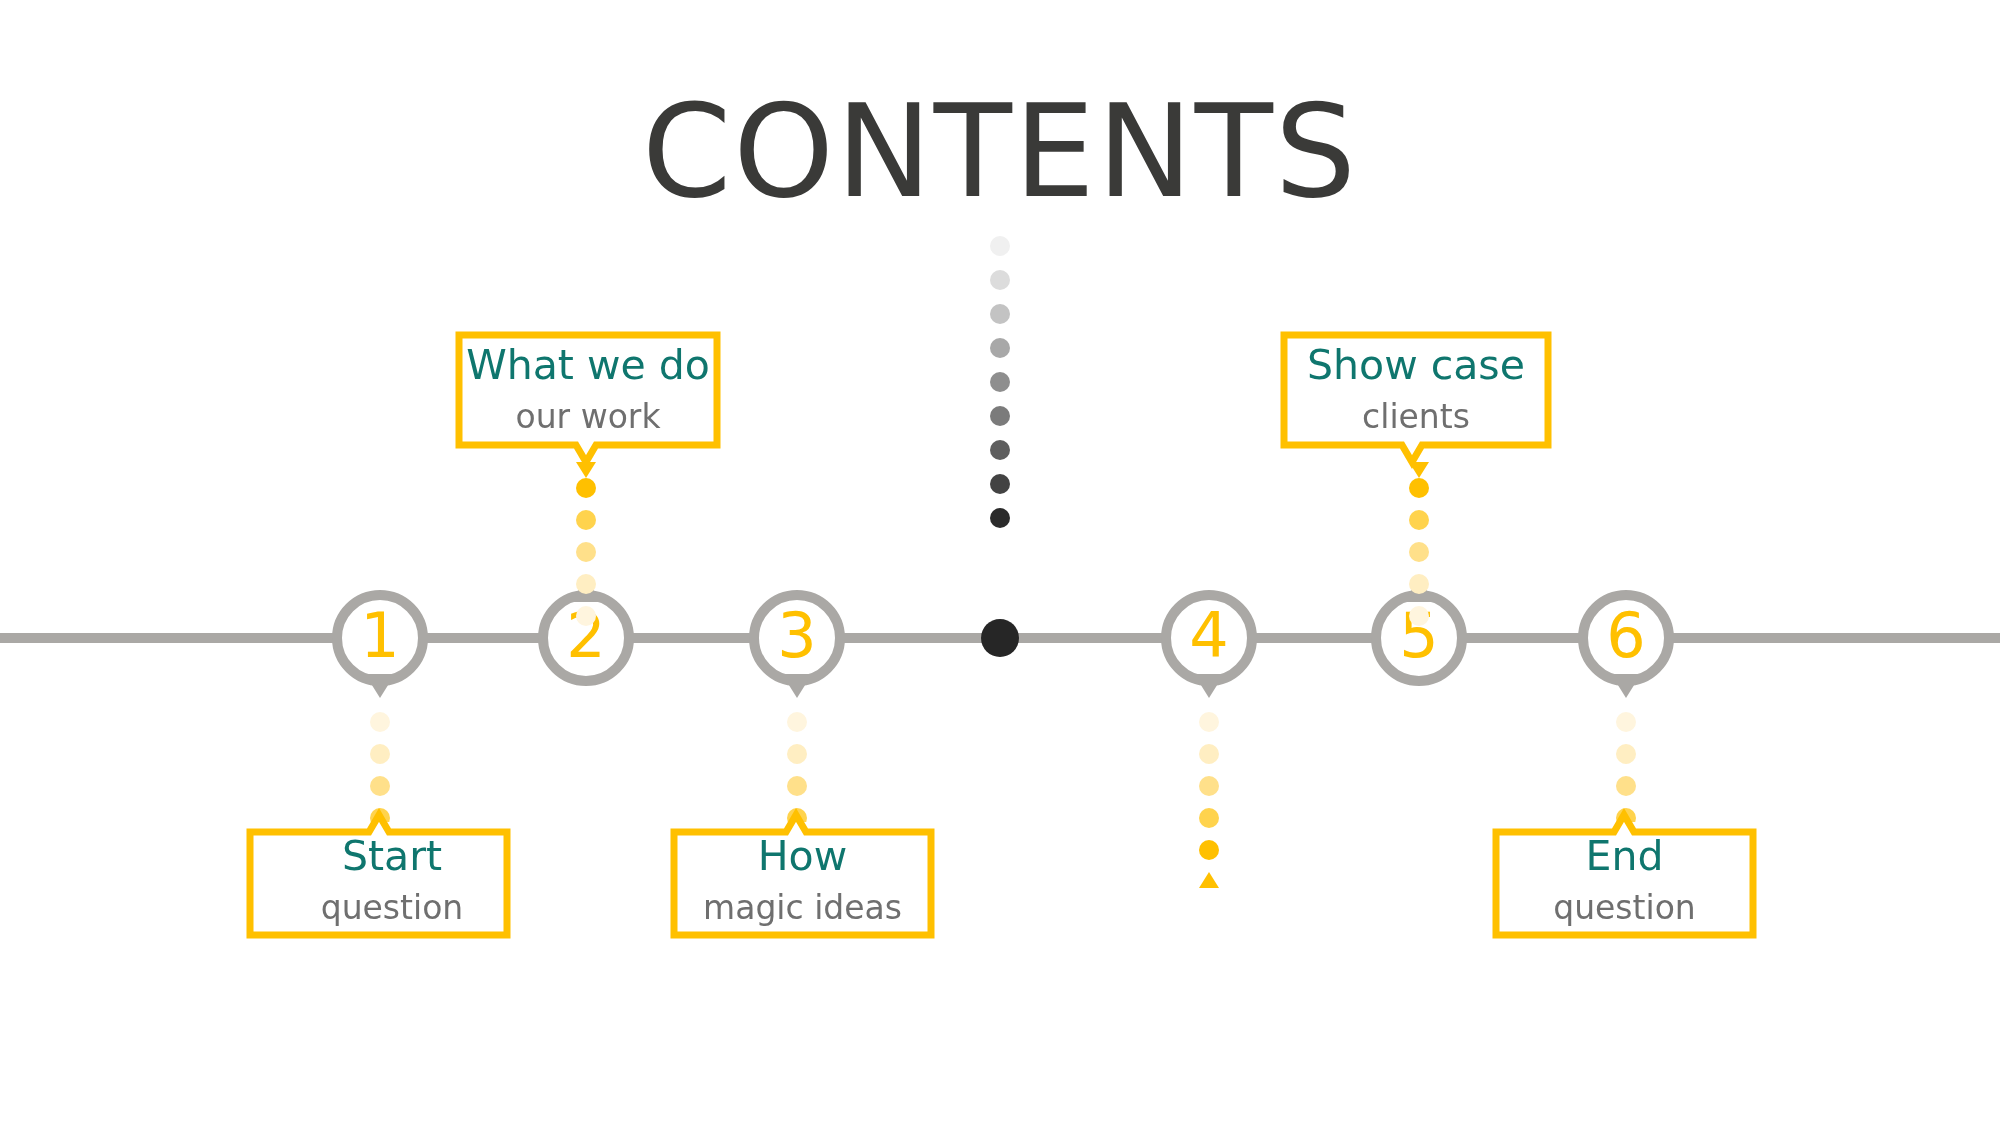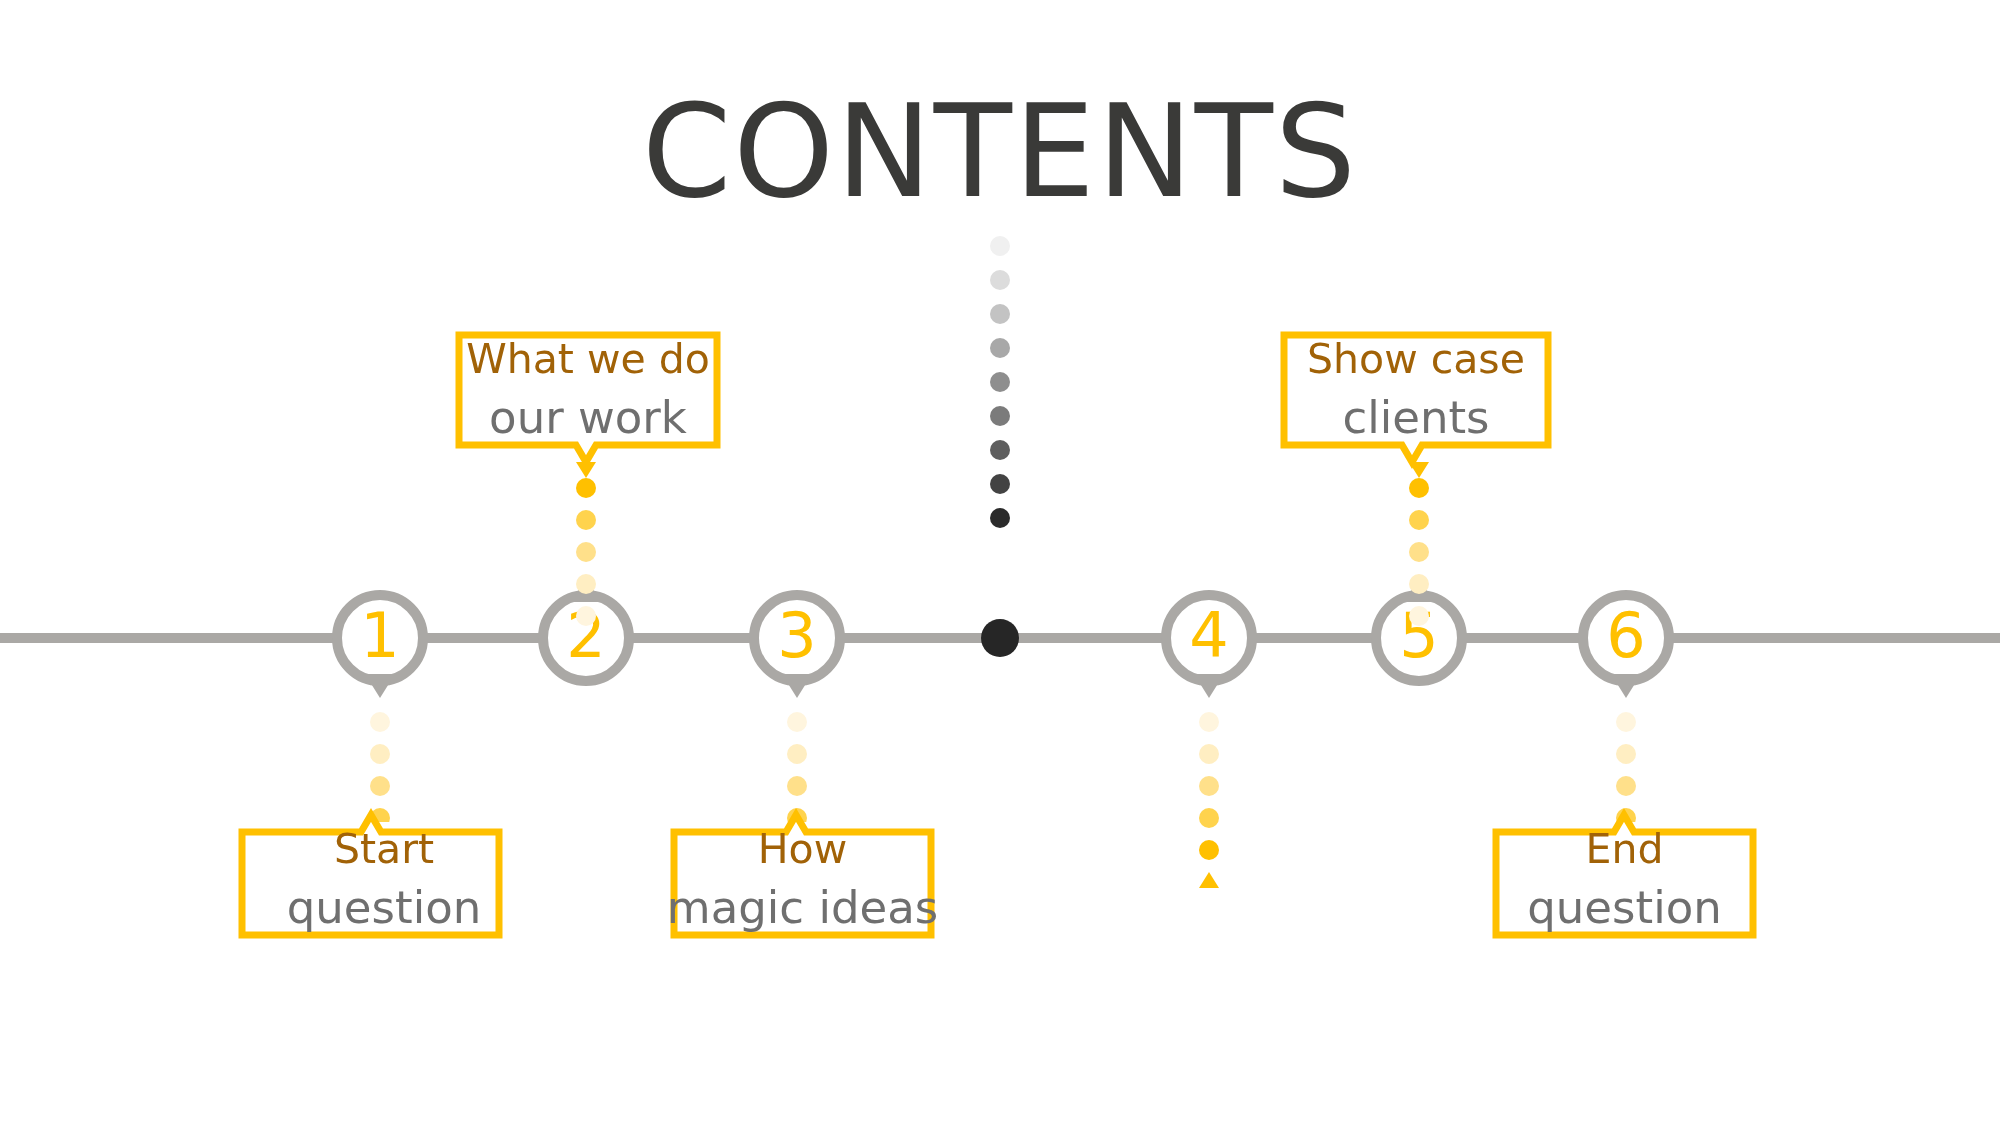--- a/index.html
+++ b/index.html
@@ -151,27 +151,27 @@
     height: 100%;
     display: flex;
     flex-direction: column;
     align-items: center;
     justify-content: center;
   }
   .callout .head {
     font-family: "DejaVu Sans", "Liberation Sans", sans-serif;
     font-size: 41px;
     font-weight: 400;
-    color: #a16207;
+    color: #0f766e;
     line-height: 1.02;
     white-space: nowrap;
   }
   .callout .sub {
     font-family: "DejaVu Sans", "Liberation Sans", sans-serif;
-    font-size: 45px;
+    font-size: 33px;
     font-weight: 400;
     color: #6f6f6f;
     line-height: 1.05;
     white-space: nowrap;
     margin-top: 13px;
   }
   .callout svg.frame {
     position: absolute;
     left: 0;
     top: 0;
@@ -289,21 +289,21 @@
   <div class="callout" style="left:1280px; top:331px; width:272px; height:118px;">
     <svg class="frame" width="272" height="118" viewBox="0 0 272 118">
       <path d="M4,4 L268,4 L268,114 L142,114 L132,131 L122,114 L4,114 Z" fill="#ffffff" stroke="#ffc000" stroke-width="7" stroke-linejoin="miter"></path>
     </svg>
     <div class="box-body">
       <div class="head">Show case</div>
       <div class="sub">clients</div>
     </div>
   </div>
 
-  <div class="callout" style="left:238px; top:822px; width:292px; height:117px;">
+  <div class="callout" style="left:246px; top:822px; width:292px; height:117px;">
     <svg class="frame" width="265" height="117" viewBox="0 0 265 117">
       <path d="M4,113 L261,113 L261,10 L143,10 L133,-7 L123,10 L4,10 Z" fill="#ffffff" stroke="#ffc000" stroke-width="7" stroke-linejoin="miter"></path>
     </svg>
     <div class="box-body">
       <div class="head">Start</div>
       <div class="sub">question</div>
     </div>
   </div>
 
   <div class="callout" style="left:670px; top:822px; width:265px; height:117px;">

